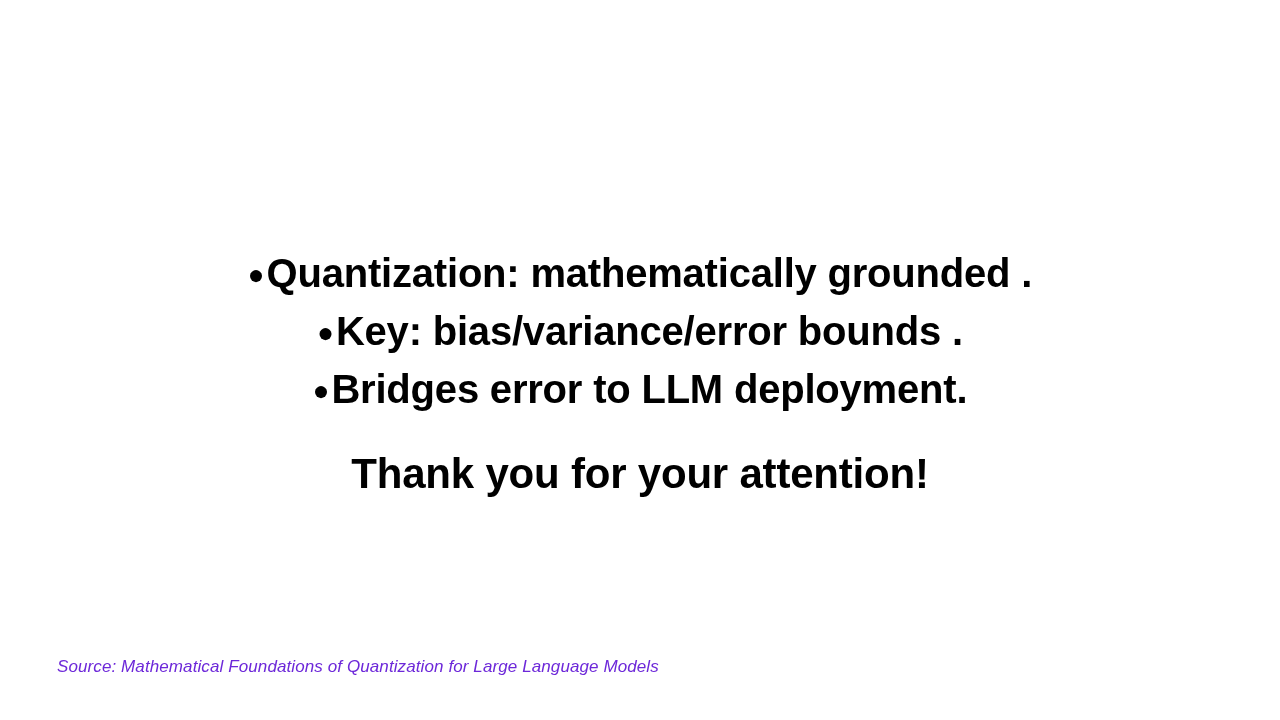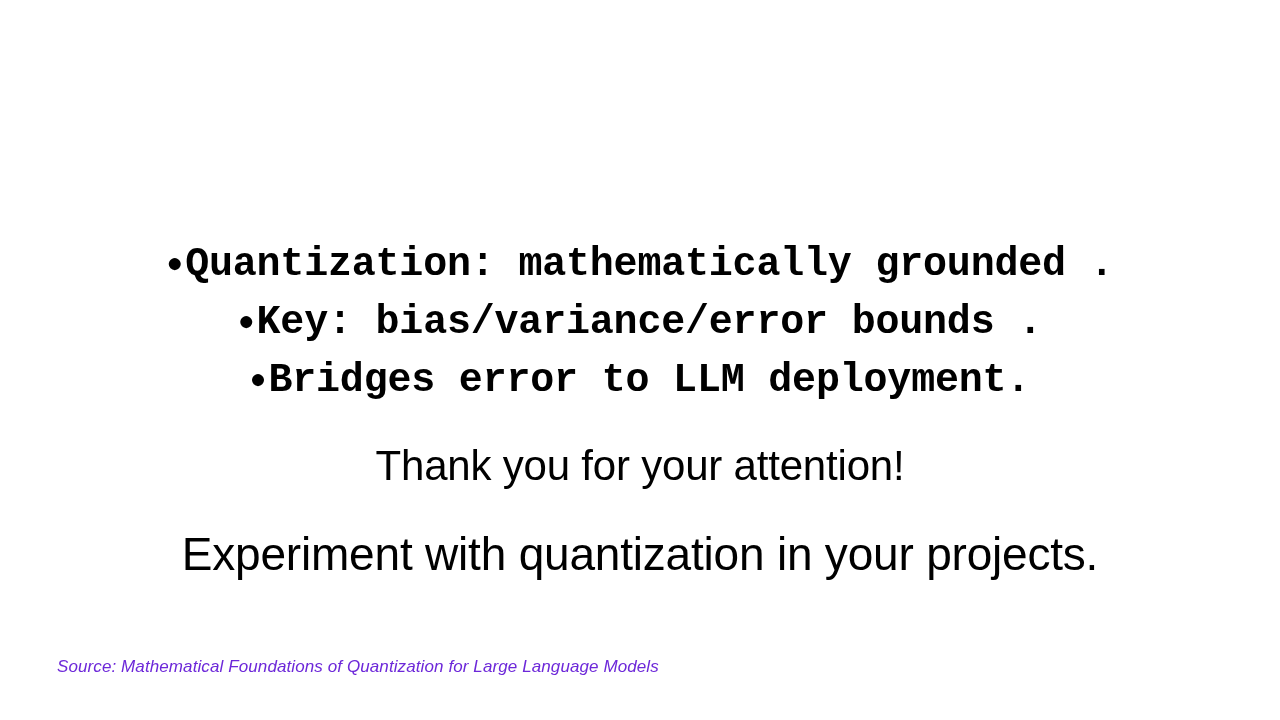--- a/index.html
+++ b/index.html
@@ -26,45 +26,44 @@
   #content-block {
     position: absolute;
     left: 0;
     top: 232px;
     width: 1280px;
     text-align: center;
     color: #000000;
   }
 
   .bullet-list {
-    margin: 4px;
+    margin: 12px;
     padding: 0;
     list-style: none;
-    font-family: Liberation Mono, monospace;
   }
 
   .bullet-item {
     font-size: 40px;
     font-weight: 700;
     line-height: 1.45;
     letter-spacing: -0.2px;
     color: #000000;
     margin: 0;
     padding: 0 90px;
   }
 
   .bullet-dot {
     font-size: 28px;
     vertical-align: 0.12em;
     margin-right: 2px;
   }
 
   .closing-line {
     font-size: 42px;
-    font-weight: 400;
+    font-weight: 700;
     line-height: 1.45;
     letter-spacing: -0.2px;
     color: #000000;
     margin: 8px;
     padding: 0 60px;
   }
 
   #thanks-line {
     margin-top: 26px;
   }
@@ -106,19 +105,18 @@
       </li>
 
       <li class="bullet-item">
         <span class="bullet-dot">●</span><span>Bridges error to LLM deployment.</span>
       </li>
 
     </ul>
 
     <p id="thanks-line" class="closing-line">Thank you for your attention!</p>
 
-    <p id="cta-line" class="closing-line">Experiment with quantization in your projects.</p>
 
   </div>
 
   <div id="source-note">Source: Mathematical Foundations of Quantization for Large Language Models</div>
 
 </div>
 
 </body></html>

